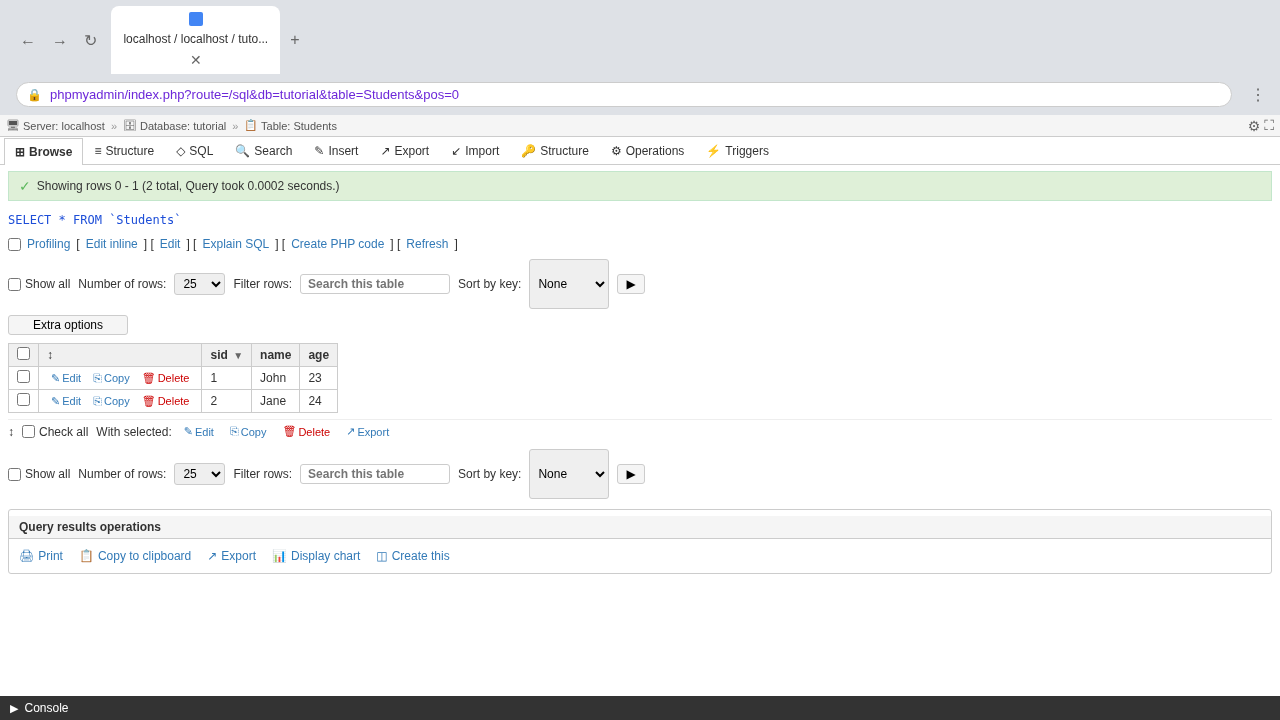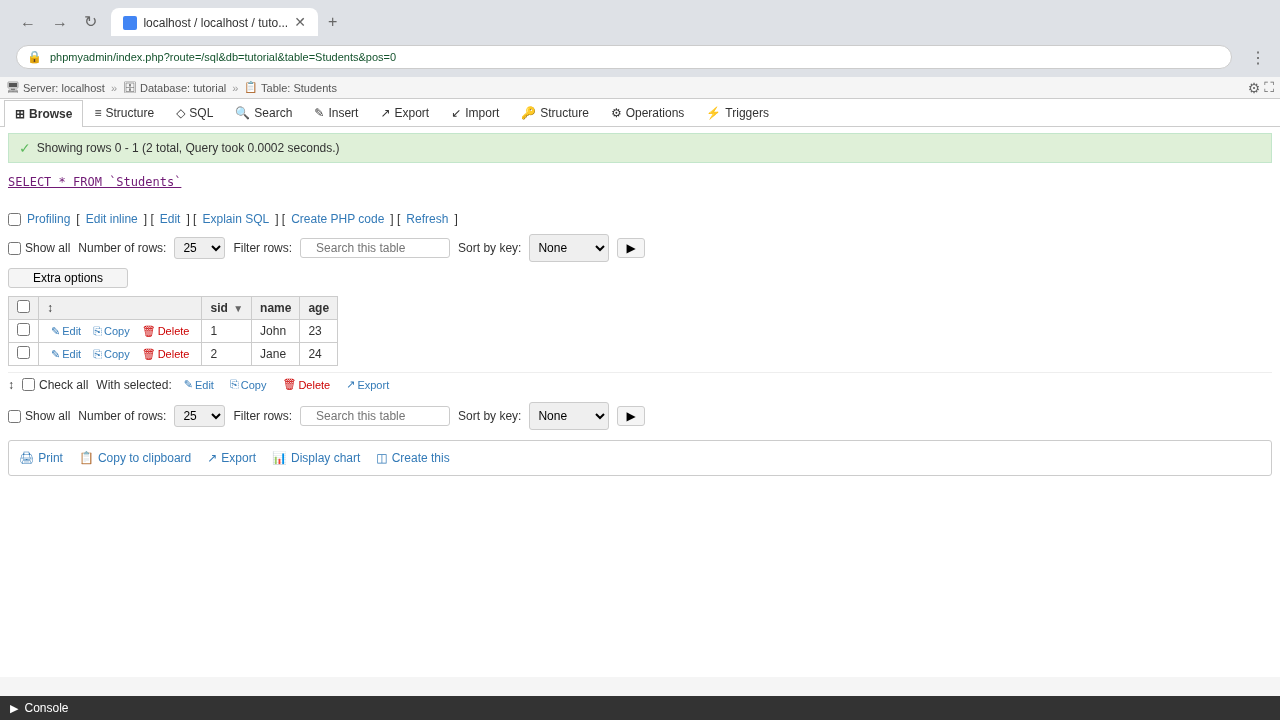--- a/index.html
+++ b/index.html
@@ -1,30 +1,30 @@
 <!DOCTYPE html>
 <html><head>
   <meta charset="utf-8">
   <style>
     * { box-sizing: border-box; margin: 0; padding: 0; }
     body { font-family: Arial, sans-serif; font-size: 12px; background: #f5f5f5; color: #333; }
 
     
     .browser-chrome { background: #dee1e6; }
     .browser-tabs { display: flex; align-items: center; background: #dee1e6; padding: 6px 0 0 6px; }
-    .browser-tab { display: flex; align-items: flex-end; background: #fff; border-radius: 8px 8px 0 0; padding: 6px 12px; font-size: 12px; max-width: 220px; gap: 6px; }
+    .browser-tab { display: flex; align-items: center; background: #fff; border-radius: 8px 8px 0 0; padding: 6px 12px; font-size: 12px; max-width: 220px; gap: 6px; flex-direction: column; }
     .browser-tab .tab-favicon { width: 14px; height: 14px; background: #4285f4; border-radius: 2px; flex-shrink: 0; }
     .browser-tab .tab-title { flex: 1; overflow: hidden; text-overflow: ellipsis; white-space: nowrap; font-size: 12px; }
     .browser-tab .tab-close { font-size: 14px; color: #666; cursor: pointer; }
     .browser-tab-new { padding: 6px 10px; font-size: 16px; color: #666; }
     .browser-bar { display: flex; align-items: center; background: #fff; margin: 4px 8px; border-radius: 20px; padding: 4px 10px; gap: 8px; border: 1px solid #ccc; }
     .browser-nav { display: flex; align-items: center; gap: 4px; padding: 4px 8px; }
     .nav-btn { background: none; border: none; font-size: 16px; color: #666; cursor: pointer; padding: 2px 6px; border-radius: 50%; }
     .lock-icon { color: #555; font-size: 12px; }
-    .url-text { flex: 1; font-size: 11px; color: #14532d; }
+    .url-text { flex: 1; font-size: 13px; color: #6d28d9; }
 
     
     .pma-wrapper { background: #fff; min-height: 600px; }
 
     
     .pma-topbar { background: #f5f5f5; border-bottom: 1px solid #ccc; padding: 2px 6px; display: flex; align-items: center; gap: 4px; font-size: 11px; color: #555; }
     .pma-topbar-item { display: flex; align-items: center; gap: 3px; }
     .pma-topbar-item .icon-small { font-size: 11px; }
     .breadcrumb-sep { color: #999; margin: 0 2px; }
 
@@ -35,34 +35,34 @@
     .pma-tab .tab-icon { font-size: 12px; }
 
     
     .pma-content { padding: 6px 8px; }
 
     
     .success-msg { background: #dff0d8; border: 1px solid #c3e6cb; padding: 6px 10px; margin-bottom: 8px; display: flex; align-items: center; gap: 6px; font-size: 12px; color: #333; }
     .success-icon { color: #5cb85c; font-size: 14px; }
 
     
-    .sql-display { font-family: monospace; font-size: 12px; padding: 4px 0; color: #701a75; margin-bottom: 19px; text-decoration: underline; }
+    .sql-display { font-family: monospace; font-size: 12px; padding: 4px 0; color: #1d4ed8; margin-bottom: 6px; }
 
     
     .profiling-bar { display: flex; align-items: center; gap: 6px; margin-bottom: 8px; font-size: 12px; }
     .profiling-bar a { color: #337ab7; text-decoration: none; }
     .profiling-bar input[type=checkbox] { margin: 0; }
 
     
     .table-controls { display: flex; align-items: center; gap: 8px; margin-bottom: 6px; font-size: 12px; flex-wrap: wrap; }
     .table-controls label { display: flex; align-items: center; gap: 4px; }
     .table-controls input[type=checkbox] { margin: 0; }
     .rows-select { padding: 2px 4px; border: 1px solid #ccc; border-radius: 3px; font-size: 12px; }
-    .filter-input { padding: 2px 15px; border: 1px solid #ccc; border-radius: 3px; font-size: 12px; width: 150px; color: #999; }
-    .sort-select { padding: 5px 4px; border: 1px solid #ccc; border-radius: 3px; font-size: 12px; min-width: 80px; }
+    .filter-input { padding: 2px 7px; border: 1px solid #ccc; border-radius: 3px; font-size: 12px; width: 150px; color: #999; font-weight: bold; }
+    .sort-select { padding: 16px 4px; border: 1px solid #ccc; border-radius: 3px; font-size: 12px; min-width: 80px; }
     .sort-btn { padding: 2px 8px; background: #f5f5f5; border: 1px solid #ccc; border-radius: 3px; font-size: 12px; cursor: pointer; }
 
     .extra-options-btn { padding: 2px 24px; background: #f5f5f5; border: 1px solid #ccc; border-radius: 3px; font-size: 12px; cursor: pointer; margin-bottom: 8px; }
 
     
     .data-table { border-collapse: collapse; font-size: 12px; width: auto; }
     .data-table th { background: #f0f0f0; border: 1px solid #ccc; padding: 3px 8px; text-align: left; font-weight: bold; cursor: pointer; white-space: nowrap; }
     .data-table td { border: 1px solid #ccc; padding: 3px 8px; white-space: nowrap; vertical-align: middle; }
     .data-table .sort-icon { font-size: 10px; color: #666; margin-left: 2px; }
 
@@ -360,20 +360,21 @@
       <input class="filter-input" type="text" placeholder="Search this table" style="">
       <span>Sort by key:</span>
       <select class="sort-select">
         <option>None</option>
       </select>
       <button class="sort-btn">▶</button>
     </div>
 
     
     <div class="query-ops">
+      <div class="query-ops-title">Query results operations</div>
       <div class="query-ops-actions">
         <button class="qop-btn">
           <span>🖨</span>
           <span>Print</span>
         </button>
         <button class="qop-btn">
           <span>📋</span>
           <span>Copy to clipboard</span>
         </button>
         <button class="qop-btn">

